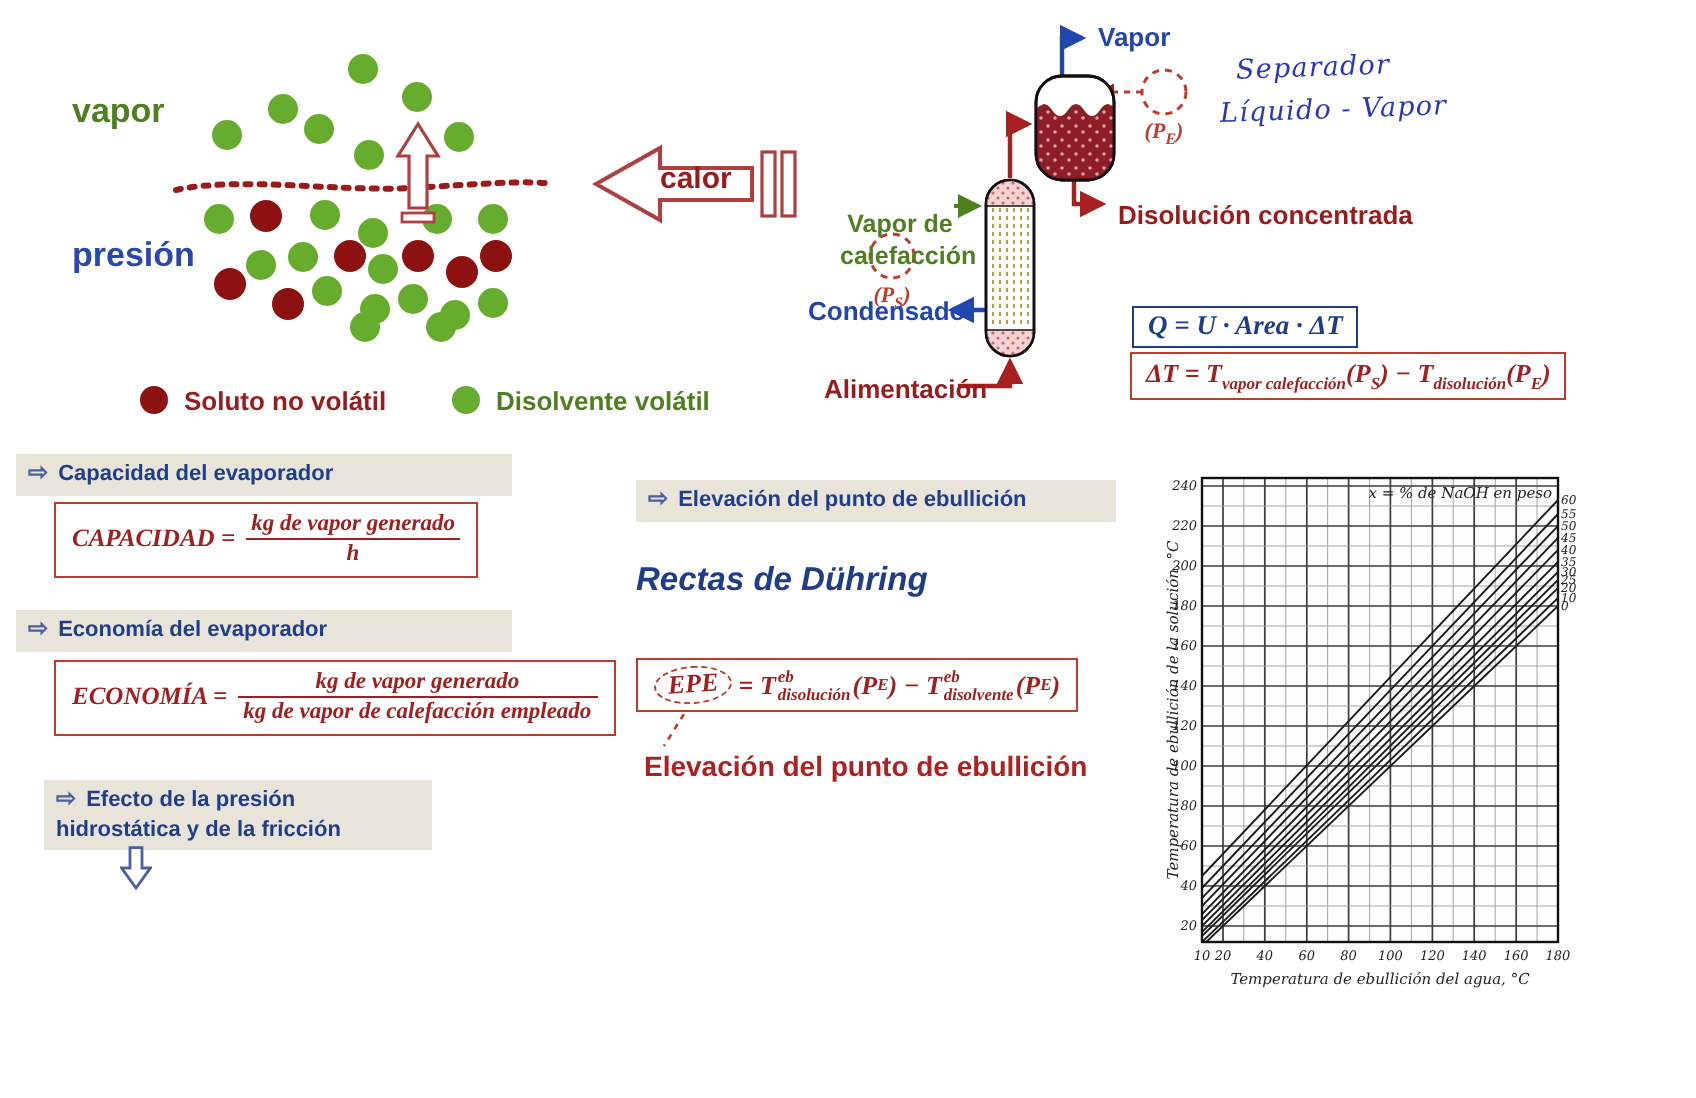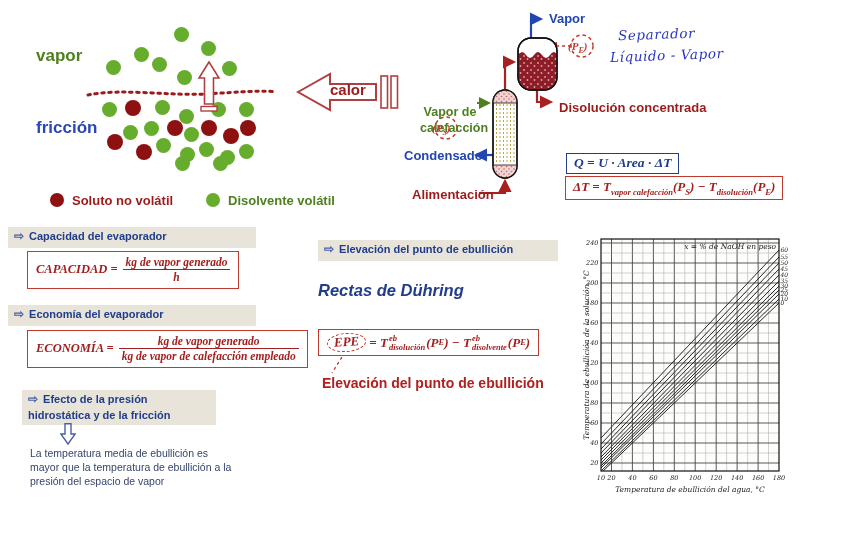--- a/index.html
+++ b/index.html
@@ -9,26 +9,26 @@
   
   .lbl-green{color:#4e8020;font-weight:bold;font-size:17px;}
   .lbl-navy{color:#2847b2;font-weight:bold;font-size:17px;}
   .lbl-darkred{color:#9b1b1b;font-weight:bold;font-size:17px;}
   .calor-txt{color:#9b1b1b;font-weight:bold;font-size:15px;text-align:left;}
   
   .dot{position:absolute;border-radius:50%;}
   .dot-g{background:#67ad2d;width:15px;height:15px;}
   .dot-r{background:#8e1111;width:16px;height:16px;}
   .leg-dot{display:inline-block;border-radius:50%;vertical-align:-2px;margin-right:8px;}
-  .leg-item{position:absolute;font-size:13px;font-weight:bold;white-space:nowrap;}
+  .leg-item{position:absolute;font-size:13px;font-weight:bold;white-space:nowrap;margin-left:20px;}
   
   .ev-blue{color:#2246b0;font-weight:bold;font-size:13px;white-space:nowrap;}
   .ev-green{color:#4e8020;font-weight:bold;font-size:12.5px;text-align:center;line-height:1.25;}
   .ev-red{color:#9b1b1b;font-weight:bold;font-size:13px;white-space:nowrap;}
-  .pcirc{color:#c03b2e;font:bold italic 11px "Liberation Serif",serif;text-align:left;}
+  .pcirc{color:#c03b2e;font:bold italic 11px "Liberation Serif",serif;text-align:center;margin-top:20px;}
   .pcirc sub{font-size:8px;}
   .handw{color:#2a36c0;font:italic 13.5px "DejaVu Serif",serif;letter-spacing:.6px;
          transform:rotate(-2deg);white-space:nowrap;}
   
   .qbox{border:1.8px solid #1f3d8b;color:#1f3d8b;background:#fff;padding:1px 7px 2px;
         font:bold italic 13.5px "Liberation Serif",serif;white-space:nowrap;}
   .dtbox{border:1.8px solid #c03b2e;color:#a31f1f;background:#fff;padding:2px 7px 3px;
         font:bold italic 13px "Liberation Serif",serif;white-space:nowrap;}
   .dtbox sub,.rbox sub{font-size:8.5px;line-height:1;}
   
@@ -56,21 +56,21 @@
   .slab{font:italic 6px "DejaVu Serif",serif;fill:#222;}
   .alab{font:italic 7.5px "DejaVu Serif",serif;fill:#222;}
   .leg{font:italic 7.5px "DejaVu Serif",serif;fill:#222;}
 </style>
 </head>
 <body>
 
 <div id="page">
 
   <div class="abs lbl-green" style="left:36px;top:46px">vapor</div>
-  <div class="abs lbl-navy" style="left:36px;top:118px">fricción</div>
+  <div class="abs lbl-navy" style="left:36px;top:118px">presión</div>
 
   <div class="abs" style="left:0;top:0;width:420px;height:200px">
       <span class="dot dot-g" style="left: 106px; top: 60px;"></span>
       <span class="dot dot-g" style="left: 134px; top: 47px;"></span>
       <span class="dot dot-g" style="left: 152px; top: 57px;"></span>
       <span class="dot dot-g" style="left: 174px; top: 27px;"></span>
       <span class="dot dot-g" style="left: 201px; top: 41px;"></span>
       <span class="dot dot-g" style="left: 177px; top: 70px;"></span>
       <span class="dot dot-g" style="left: 222px; top: 61px;"></span>
       <span class="dot dot-g" style="left: 102px; top: 102px;"></span>
@@ -219,21 +219,20 @@
       <span class="fden">kg de vapor de calefacción empleado</span>
     </span>
   </div>
 
   <div class="abs hdr" style="left:22px;top:390px;width:182px">
     <span class="harr">⇨</span><span>Efecto de la presión hidrostática y de la fricción</span>
   </div>
   <svg class="abs" style="left:60px;top:423px" width="16" height="22" viewBox="0 0 16 22">
     <polygon points="5,0.8 11,0.8 11,11 15.2,11 8,21 0.8,11 5,11" fill="#fff" stroke="#4a5fa5" stroke-width="1.4"></polygon>
   </svg>
-  <div class="abs body-text" style="left:30px;top:446px;width:205px">La temperatura media de ebullición es mayor que la temperatura de ebullición a la presión del espacio de vapor</div>
 
   <div class="abs hdr" style="left:318px;top:240px;width:228px">
     <span class="harr">⇨</span><span>Elevación del punto de ebullición</span>
   </div>
   <div class="abs duhring-title" style="left:318px;top:281px">Rectas de Dühring</div>
   <div class="abs rbox" style="left:318px;top:329px;font-size:13px">
       <span class="circ">EPE</span>
       <span> = T</span>
       <span class="ss">
         <span>eb</span>

